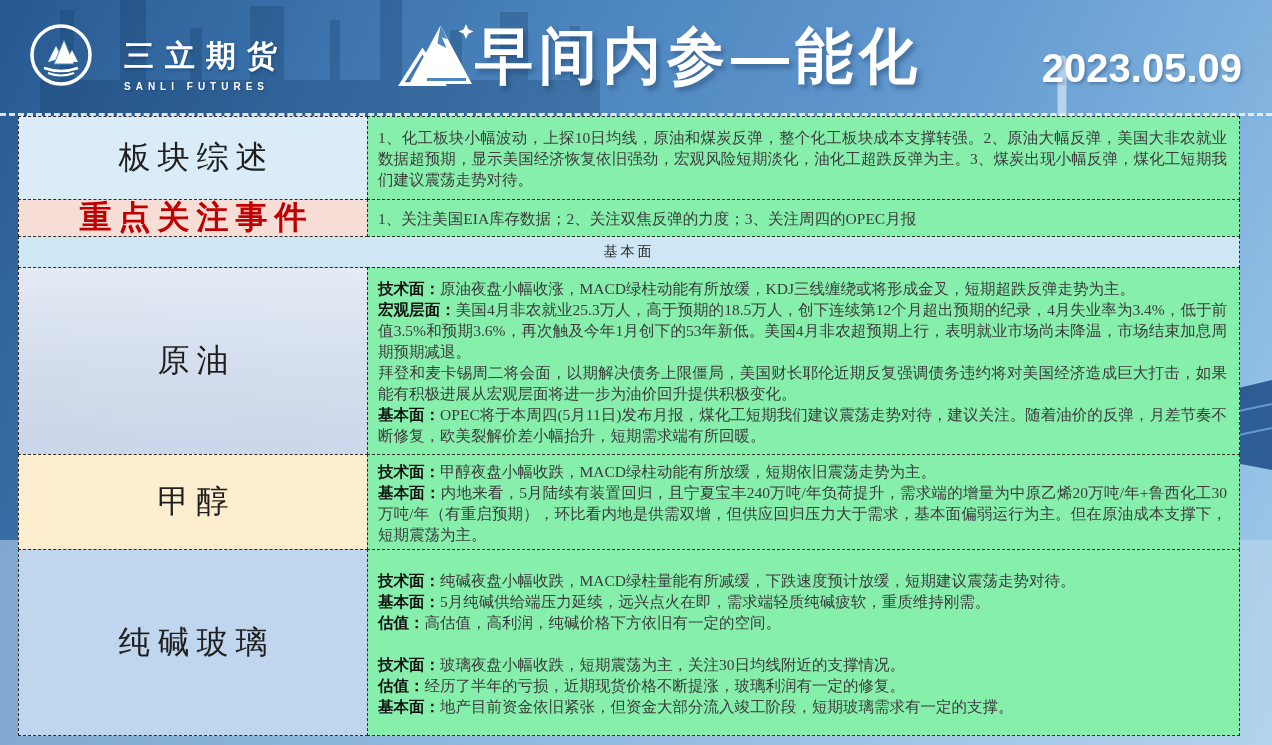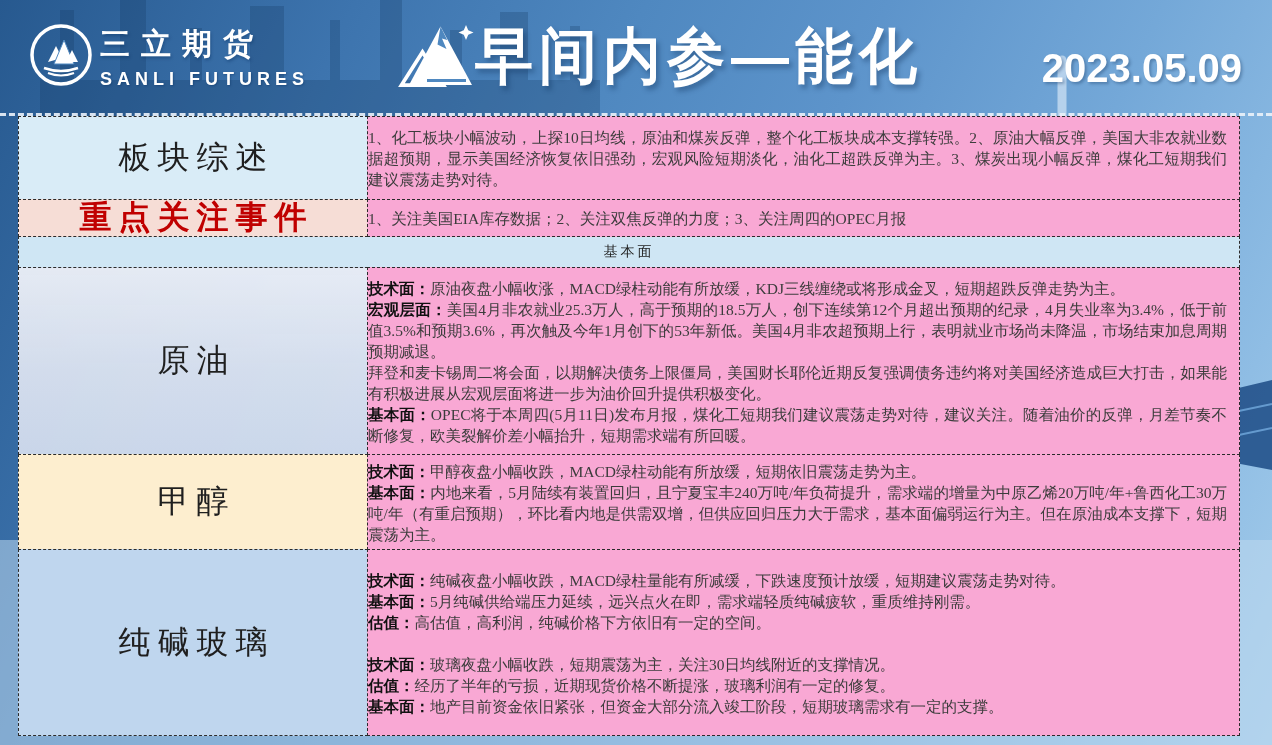--- a/index.html
+++ b/index.html
@@ -11,36 +11,36 @@
   
   .bg{position:absolute;inset:0;z-index:0;
     background:linear-gradient(115deg,#27598f 0%,#3d74ae 22%,#4f88c0 40%,#5d94cb 55%,#74a8d8 72%,#8fbde4 88%,#a5cdeb 100%);}
   .bg svg{position:absolute;left:0;top:0;}
   
   .header-sep{position:absolute;left:0;top:113px;width:1272px;border-top:3px dashed rgba(235,242,250,.9);z-index:2;}
 
   
   .header{position:absolute;left:0;top:0;width:1272px;height:113px;z-index:3;
     display:flex;align-items:center;color:#fff;}
-  .brand{display:flex;align-items:center;gap:6px;margin-left:28px;width:300px;}
+  .brand{display:flex;align-items:flex-end;gap:30px;margin-left:28px;width:300px;}
   .brand-text{display:flex;flex-direction:column;}
   .brand-cn{font-family:"Liberation Sans","DejaVu Sans",sans-serif;font-weight:bold;font-size:30px;letter-spacing:11px;text-shadow:1px 2px 3px rgba(0,40,90,.35);}
-  .brand-en{font-family:"Liberation Sans","DejaVu Sans",sans-serif;font-weight:bold;font-size:18px;letter-spacing:5px;margin-top:4px;text-shadow:1px 1px 2px rgba(0,40,90,.35);}
-  .title-wrap{flex:1;display:flex;align-items:center;justify-content:center;}
+  .brand-en{font-family:"Liberation Sans","DejaVu Sans",sans-serif;font-weight:bold;font-size:10px;letter-spacing:5px;margin-top:4px;text-shadow:1px 1px 2px rgba(0,40,90,.35);}
+  .title-wrap{flex:1;display:flex;align-items:flex-start;justify-content:center;}
   .page-title{font-family:"Liberation Sans","DejaVu Sans",sans-serif;font-weight:900;font-size:58px;letter-spacing:6px;
     text-shadow:3px 4px 5px rgba(10,40,80,.35);white-space:nowrap;transform:scaleY(1.05);}
   .date{font-family:"Liberation Sans","DejaVu Sans",sans-serif;font-weight:bold;font-size:40px;margin-right:30px;width:250px;text-align:right;text-shadow:2px 2px 3px rgba(10,40,80,.3);margin-top:24px;}
 
   
   .report-table{position:absolute;left:18px;top:117px;width:1222px;z-index:3;}
   .trow{display:flex;margin-top:-1px;}
   .cell{border:1px dashed #2b2b2b;box-sizing:border-box;}
   .label-cell{width:350px;display:flex;align-items:center;justify-content:center;
     font-size:32px;color:#1f1f1f;letter-spacing:7px;text-indent:7px;}
-  .content-cell{flex:1;margin-left:-1px;background:#f9a8d4;padding:7px 12px 6px 0;
+  .content-cell{flex:1;margin-left:-1px;background:#86efac;padding:7px 12px 6px 10px;
     display:flex;flex-direction:column;justify-content:center;}
   .para{font-size:15.5px;line-height:21px;color:#3c3c3c;text-align:justify;}
   .para .lead{font-weight:bold;color:#111;}
   .para.blank{min-height:21px;}
   .r1{height:84px;}
   .r2{height:38px;}
   .r4{height:188px;}
   .r5{height:96px;}
   .r6{height:187px;}
   .bg-blue{background:#d9ecf7;}

